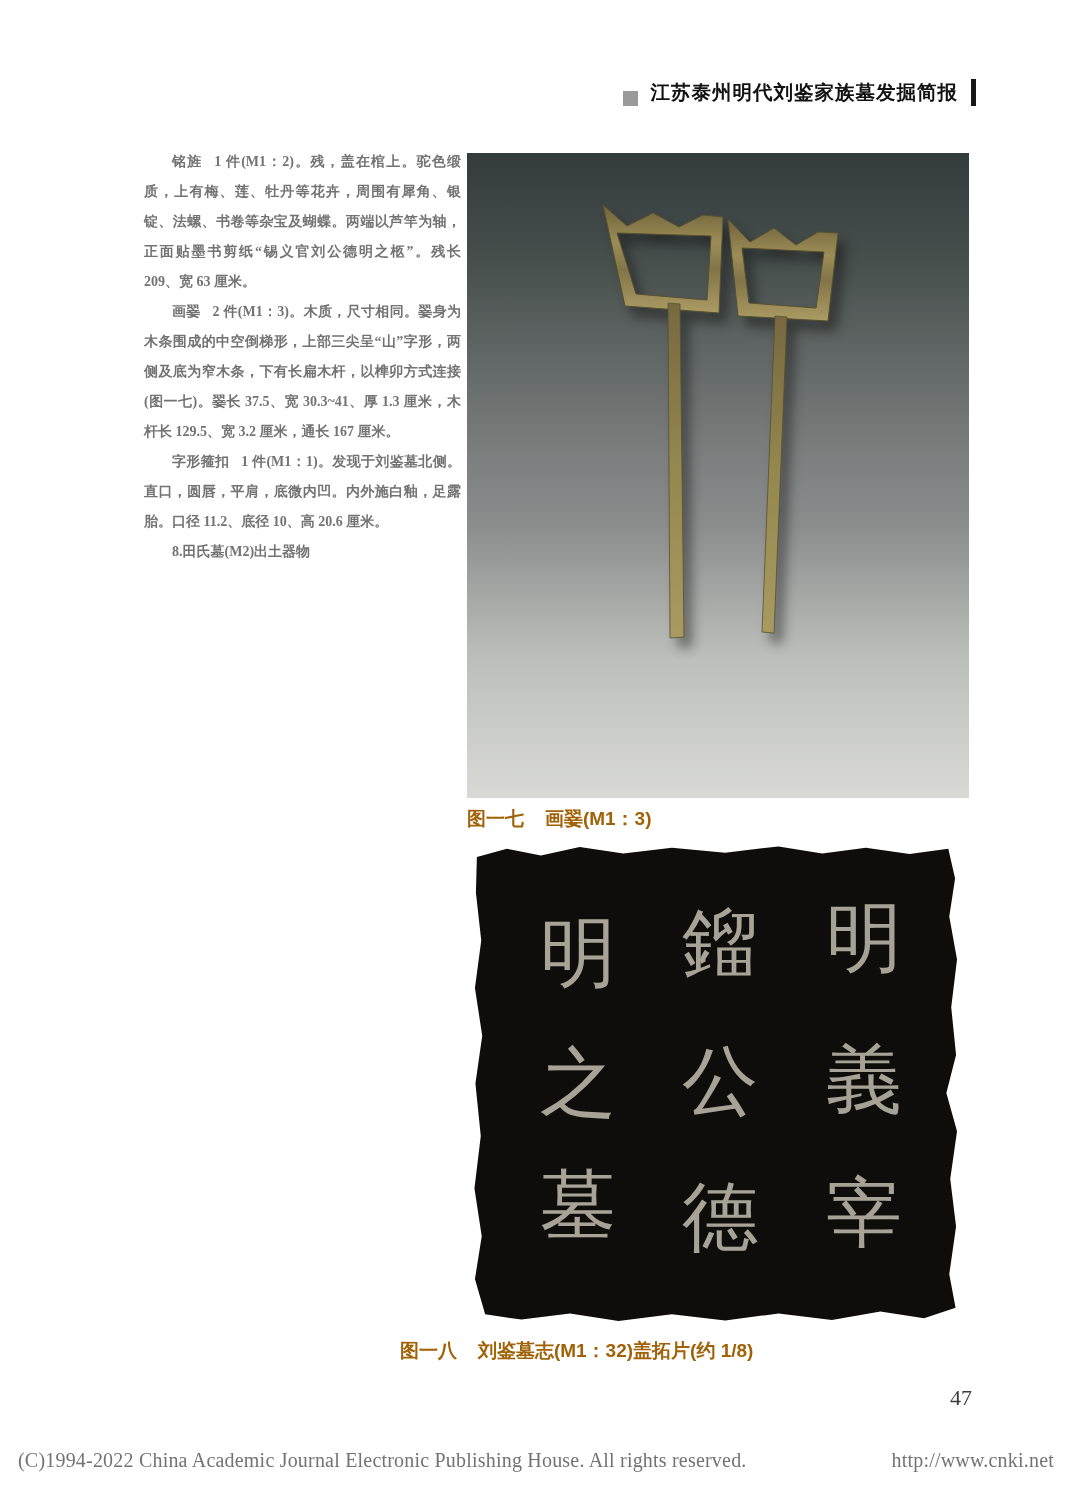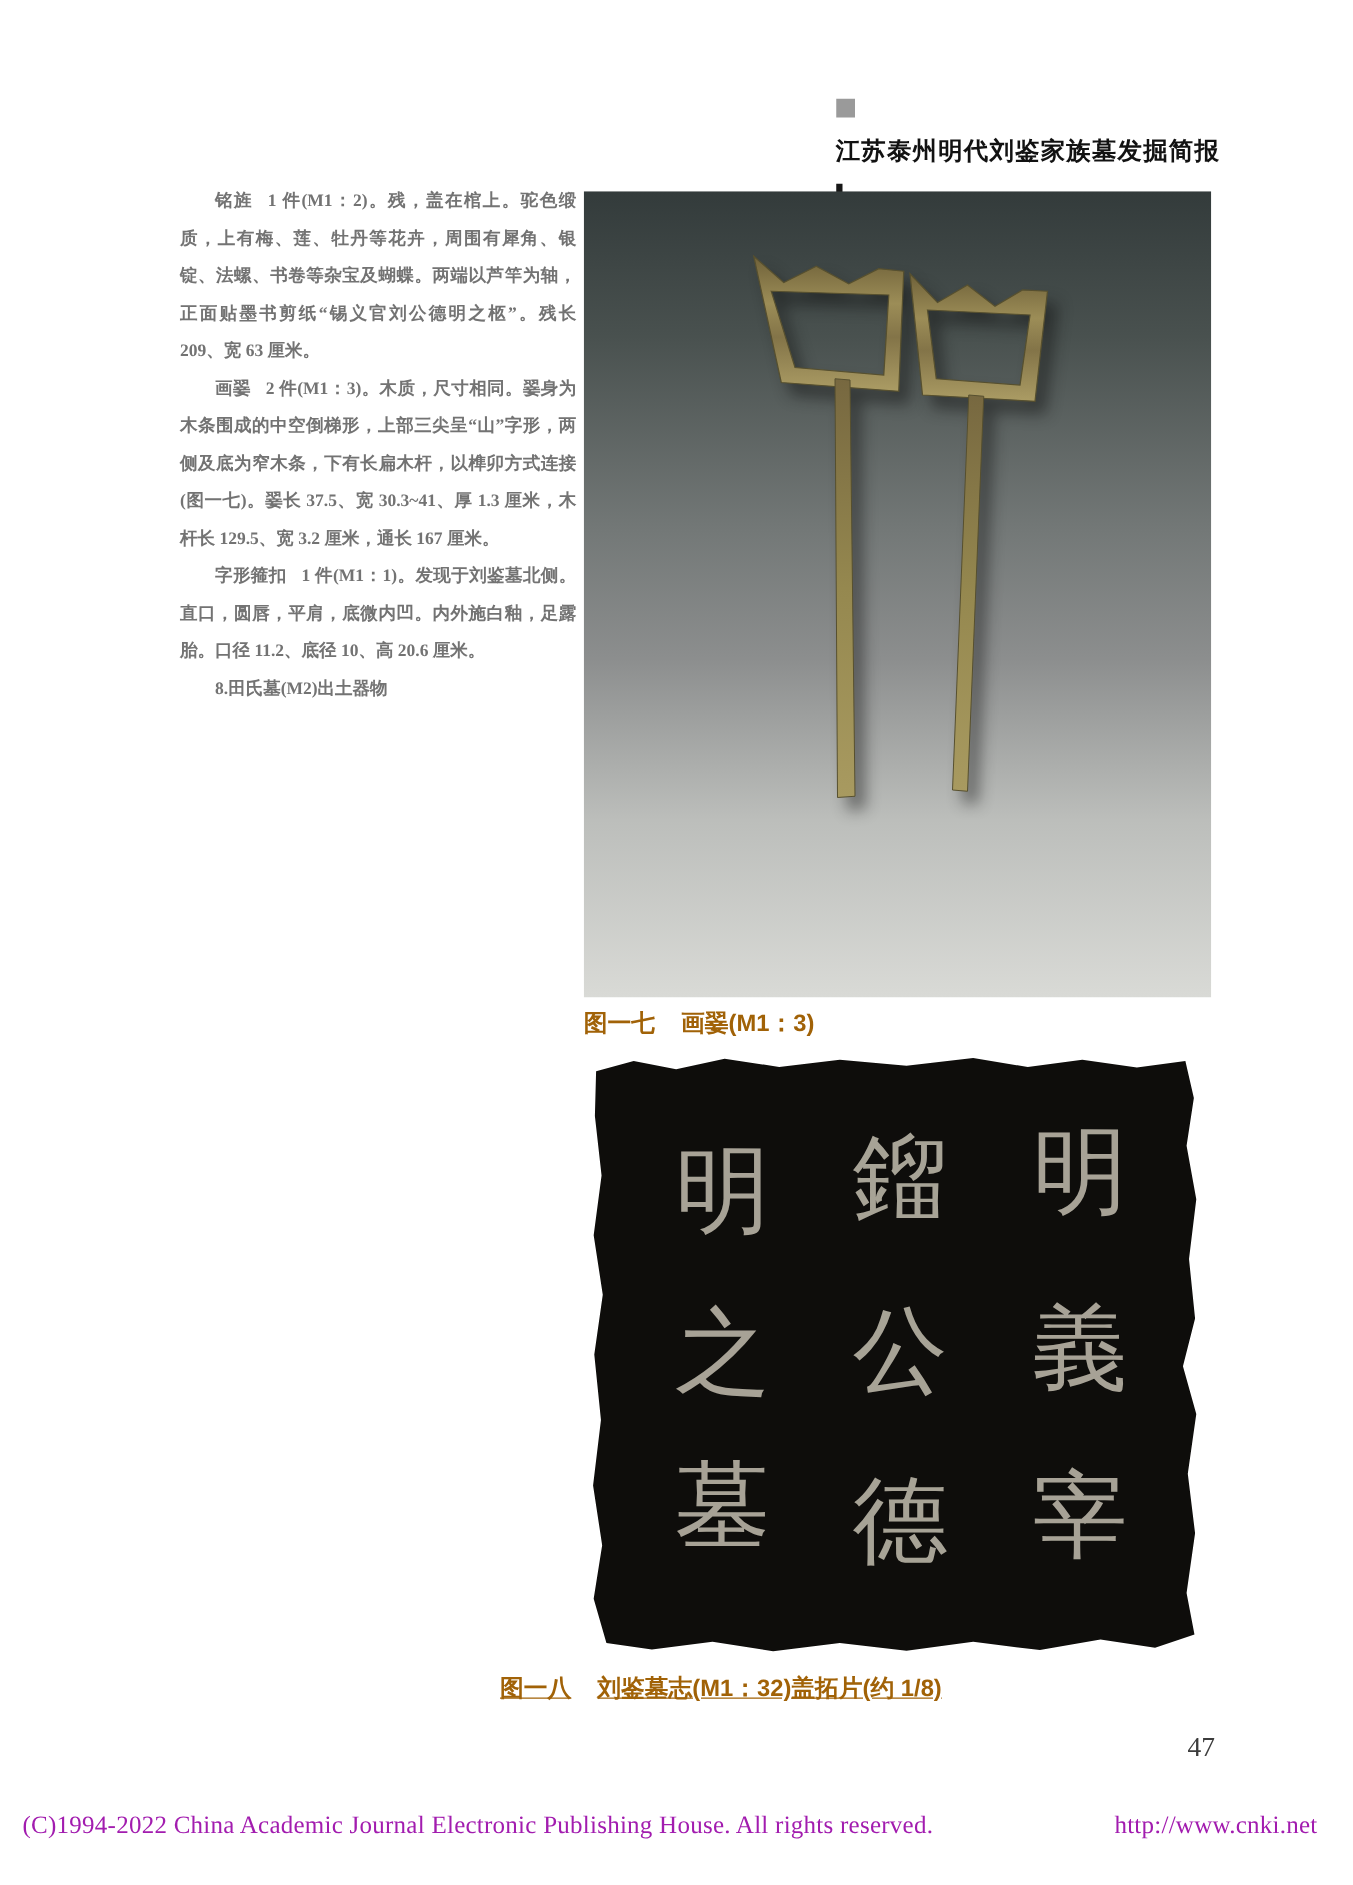--- a/index.html
+++ b/index.html
@@ -1,57 +1,57 @@
 <!DOCTYPE html>
 <html><head>
 <meta charset="utf-8">
 <style>
   html,body{margin:0;padding:0;background:#ffffff;}
   .page{position:relative;width:1082px;height:1508px;background:#ffffff;overflow:hidden;
         font-family:"Liberation Serif","DejaVu Serif",serif;}
 
   
-  .header{position:absolute;top:79px;right:106px;display:flex;align-items:flex-start;gap:13px;flex-direction:column;}
+  .header{position:absolute;top:79px;right:106px;display:flex;align-items:flex-end;gap:13px;}
   .hdr-square{width:15px;height:15px;background:#9a9a9a;display:inline-block;}
   .hdr-title{margin:0;font-family:"Liberation Sans","DejaVu Sans",sans-serif;
              font-size:19.5px;font-weight:700;color:#121212;letter-spacing:1px;white-space:nowrap;}
   .hdr-bar{width:5px;height:27px;background:#171717;display:inline-block;}
 
   
   .text-col{position:absolute;left:120px;top:147px;width:317px;
             font-size:14px;line-height:30px;font-weight:700;color:#737373;
             text-align:justify;margin-left:24px;}
   .text-col p{margin:0;text-indent:2em;}
   .term{margin-right:0.85em;}
 
   
   .photo{position:absolute;left:467px;top:153px;width:502px;height:645px;margin:0;}
   .photo svg{display:block;}
   .caption{position:absolute;font-family:"Liberation Sans","DejaVu Sans",sans-serif;
            font-weight:700;font-size:19px;color:#a16207;white-space:nowrap;}
   .cap17{left:467px;top:806px;width:502px;}
-  .cap18{left:400px;top:1338px;width:630px;text-decoration:underline;}
+  .cap18{left:400px;top:1338px;width:630px;}
   .cap-label{margin-right:1.1em;}
 
   
   .rubbing{position:absolute;left:473px;top:845px;width:485px;height:477px;background:#0e0d0b;
     clip-path:polygon(0.8% 2.5%,7% 0.8%,14% 2.2%,22% 0.4%,31% 1.8%,41% 0.6%,52% 1.6%,63% 0.3%,
       72% 1.8%,81% 0.6%,90% 1.9%,98% 0.8%,99.4% 7%,98.2% 15%,99.8% 24%,98.6% 34%,99.6% 44%,
       97.6% 52%,99.8% 60%,98.4% 70%,99.6% 80%,98.2% 90%,99.5% 97%,93% 99.2%,84% 97.8%,74% 99.6%,
       63% 98.2%,52% 99.7%,41% 98.4%,30% 99.8%,20% 98.2%,10% 99.5%,2.5% 98.4%,0.4% 91%,1.8% 82%,
       0.3% 72%,1.6% 61%,0.5% 50%,1.9% 40%,0.4% 30%,1.7% 20%,0.6% 10%);}
   .ins{position:absolute;width:90px;text-align:center;
        font-size:76px;line-height:1;font-weight:400;color:#d3cdbe;opacity:.78;
        filter:blur(0.6px);font-family:"Liberation Serif","DejaVu Serif",serif;}
 
   
   .page-num{position:absolute;left:950px;top:1385px;width:64px;text-align:left;
             font-size:22px;color:#3c3c3c;}
   .footer{position:absolute;left:18px;right:28px;top:1449px;display:flex;
-          justify-content:space-between;font-size:20px;color:#a21caf;letter-spacing:.2px;}
+          justify-content:space-between;font-size:20px;color:#737373;letter-spacing:.2px;}
 </style>
 </head>
 <body>
 
 <div class="page">
 
   <header class="header">
     <span class="hdr-square"></span>
     <h1 class="hdr-title">江苏泰州明代刘鉴家族墓发掘简报</h1>
     <span class="hdr-bar"></span>

